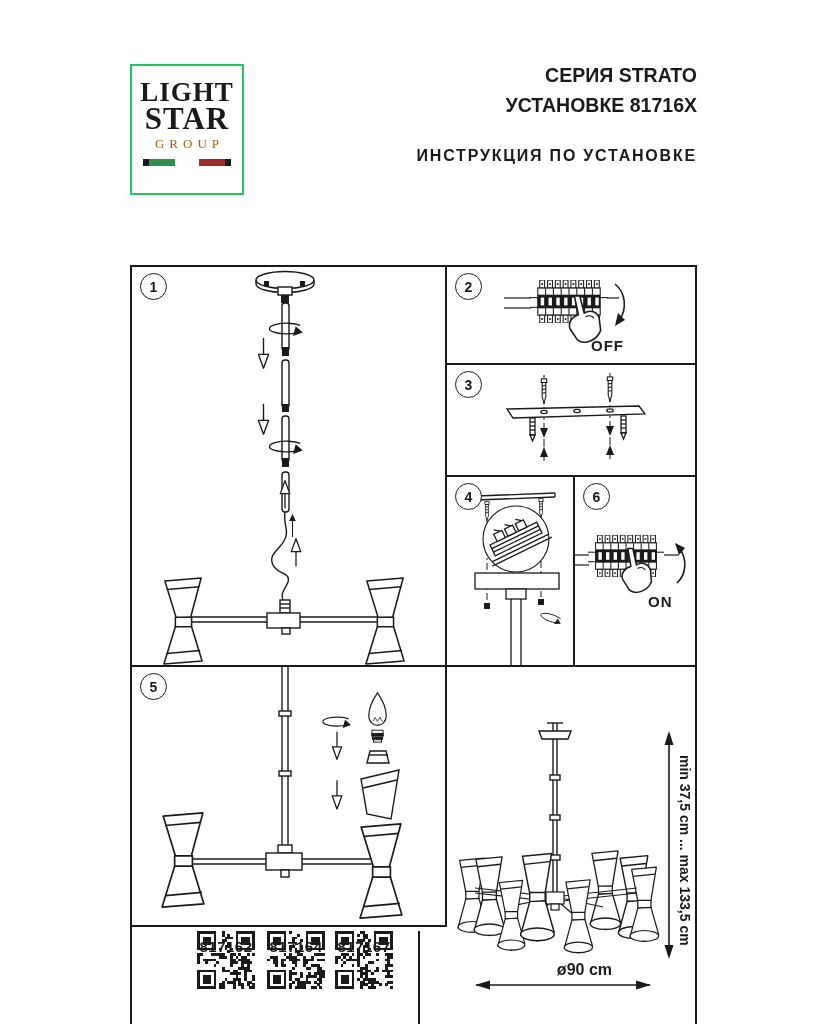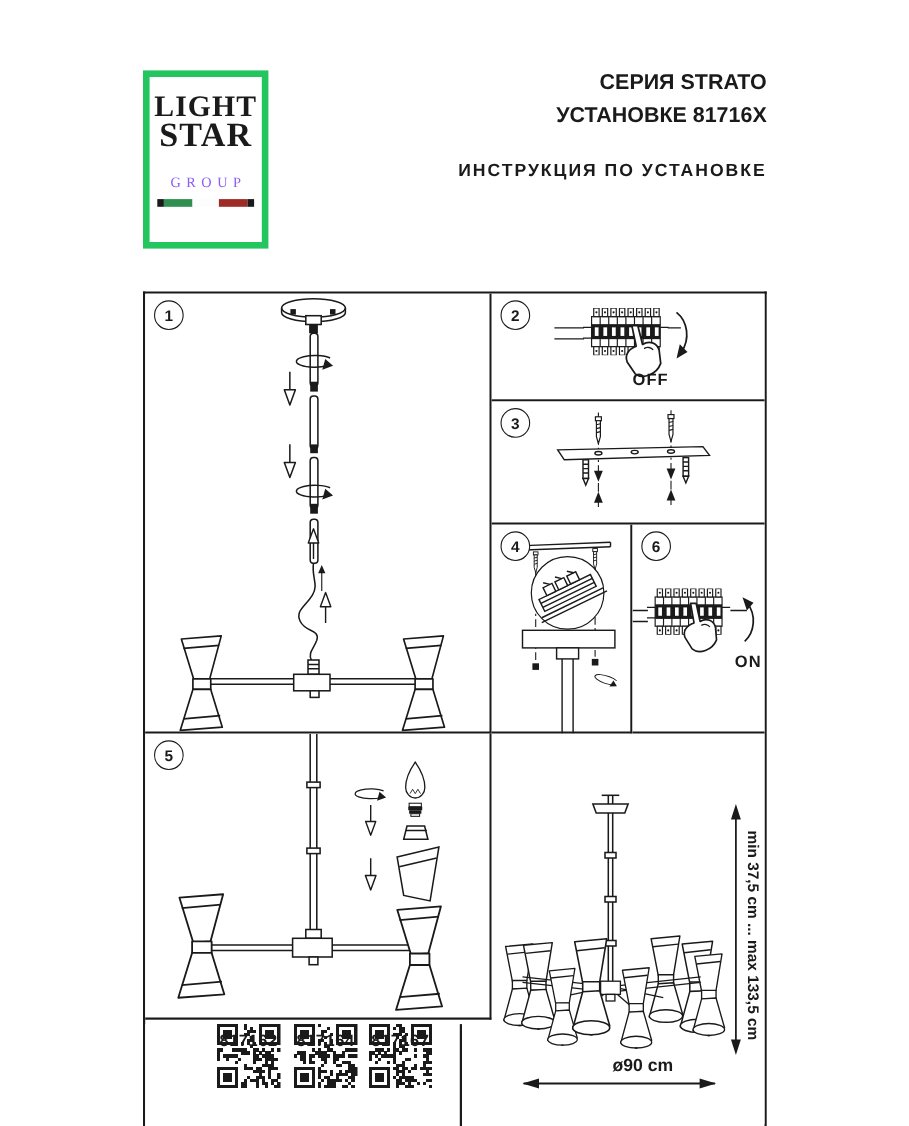--- a/index.html
+++ b/index.html
@@ -1,44 +1,44 @@
 <!DOCTYPE html>
 <html><head>
 <meta charset="utf-8">
 <style>
   html,body{margin:0;padding:0;background:#fff;}
   .page{position:relative;width:826px;height:1024px;background:#fff;overflow:hidden;
         font-family:"Liberation Sans",sans-serif;color:#1a1a1a;}
   
-  .logo{position:absolute;left:130px;top:64px;width:114px;height:162px;border:6px solid #22c55e;
+  .logo{position:absolute;left:130px;top:64px;width:114px;height:131px;border:2px solid #22c55e;
         box-sizing:border-box;text-align:center;padding-top:13px;background:#fff;}
   .logo-l1{font-family:"Liberation Serif",serif;font-weight:bold;font-size:27px;line-height:26px;letter-spacing:1px;}
   .logo-l2{font-family:"Liberation Serif",serif;font-weight:bold;font-size:31px;line-height:28px;letter-spacing:1px;}
-  .logo-l3{font-family:"Liberation Serif",serif;font-size:13px;letter-spacing:5px;margin-top:21px;margin-left:5px;color:#8b5cf6;}
+  .logo-l3{font-family:"Liberation Serif",serif;font-size:13px;letter-spacing:5px;margin-top:3px;margin-left:5px;color:#a16207;}
   .flag{width:88px;height:7px;margin:7px auto 0;display:flex;}
   .flag span{height:100%;}
   .title-top{position:absolute;right:129px;top:60px;text-align:right;font-weight:bold;
              font-size:19.5px;line-height:30px;}
   .title-main{position:absolute;right:129px;top:144px;text-align:center;font-weight:bold;
               font-size:16px;line-height:24px;}
   .title-main .t1{letter-spacing:1.8px;}
   .title-main .t2{letter-spacing:0.2px;}
   
   .grid{position:absolute;left:130px;top:265px;width:567px;height:759px;
         border:2px solid #1a1a1a;border-bottom:none;box-sizing:border-box;background:#fff;}
   .panel{position:absolute;box-sizing:border-box;background:#fff;}
   .b-r{border-right:2px solid #1a1a1a;}
   .b-b{border-bottom:2px solid #1a1a1a;}
   .badge{position:absolute;top:6px;left:8px;width:25px;height:25px;border:1.6px solid #1a1a1a;
          border-radius:50%;display:flex;align-items:center;justify-content:center;
          font-weight:bold;font-size:14px;background:#fff;z-index:3;}
   .panel svg{position:absolute;left:0;top:0;}
   .lbl{position:absolute;font-weight:bold;white-space:nowrap;}
-  .lbl-off{left:128px;top:70px;font-size:15px;letter-spacing:1px;}
-  .lbl-on{left:73px;top:116px;font-size:15px;letter-spacing:1px;margin-left:20px;}
+  .lbl-off{left:144px;top:70px;font-size:15px;letter-spacing:1px;}
+  .lbl-on{left:73px;top:116px;font-size:15px;letter-spacing:1px;}
   .lbl-h{left:246px;top:88px;font-size:14px;transform:rotate(90deg);transform-origin:0 0;}
   .lbl-d{left:55px;top:294px;width:110px;text-align:right;font-size:16px;}
   .qr-label{position:absolute;top:7px;width:58px;text-align:center;font-weight:bold;
             font-size:15px;letter-spacing:0.5px;}
   .qr-svg{position:absolute;top:28px;}
 </style>
 </head>
 <body>
 
 <svg width="0" height="0" style="position:absolute">

